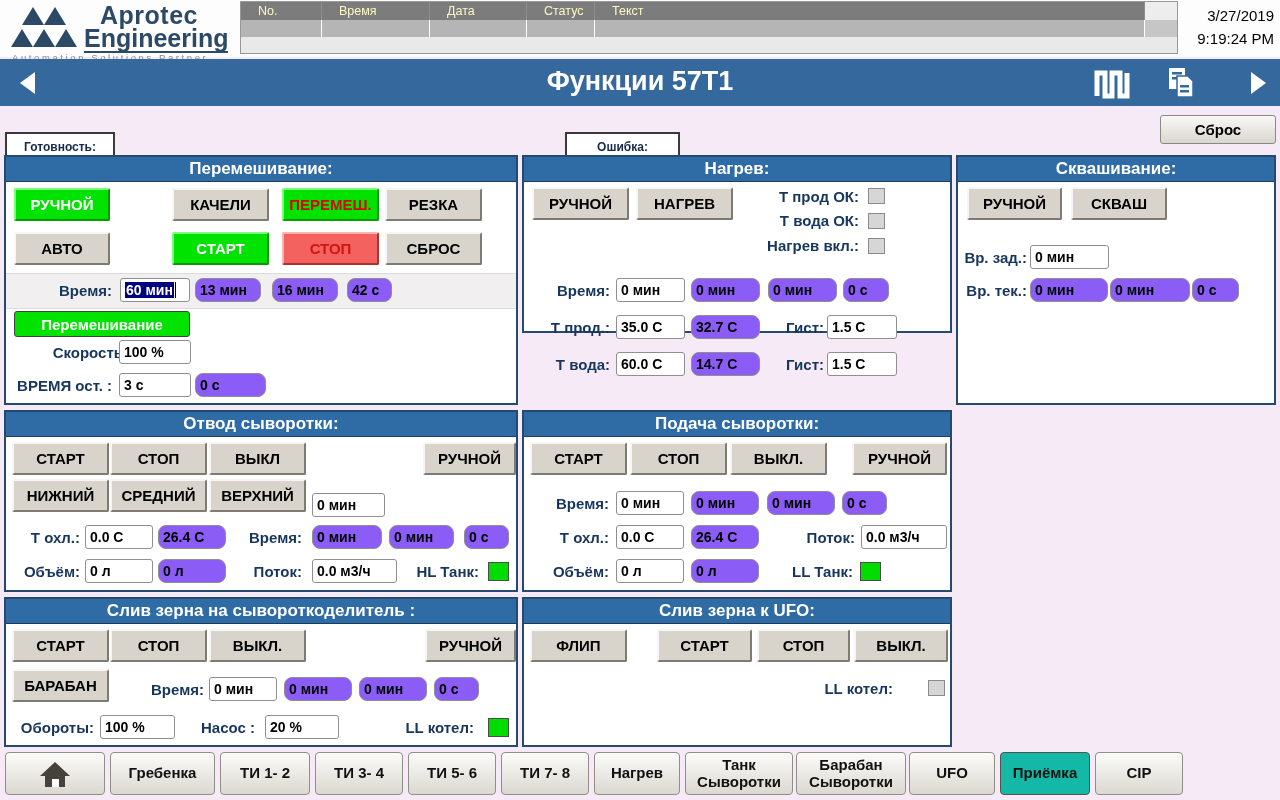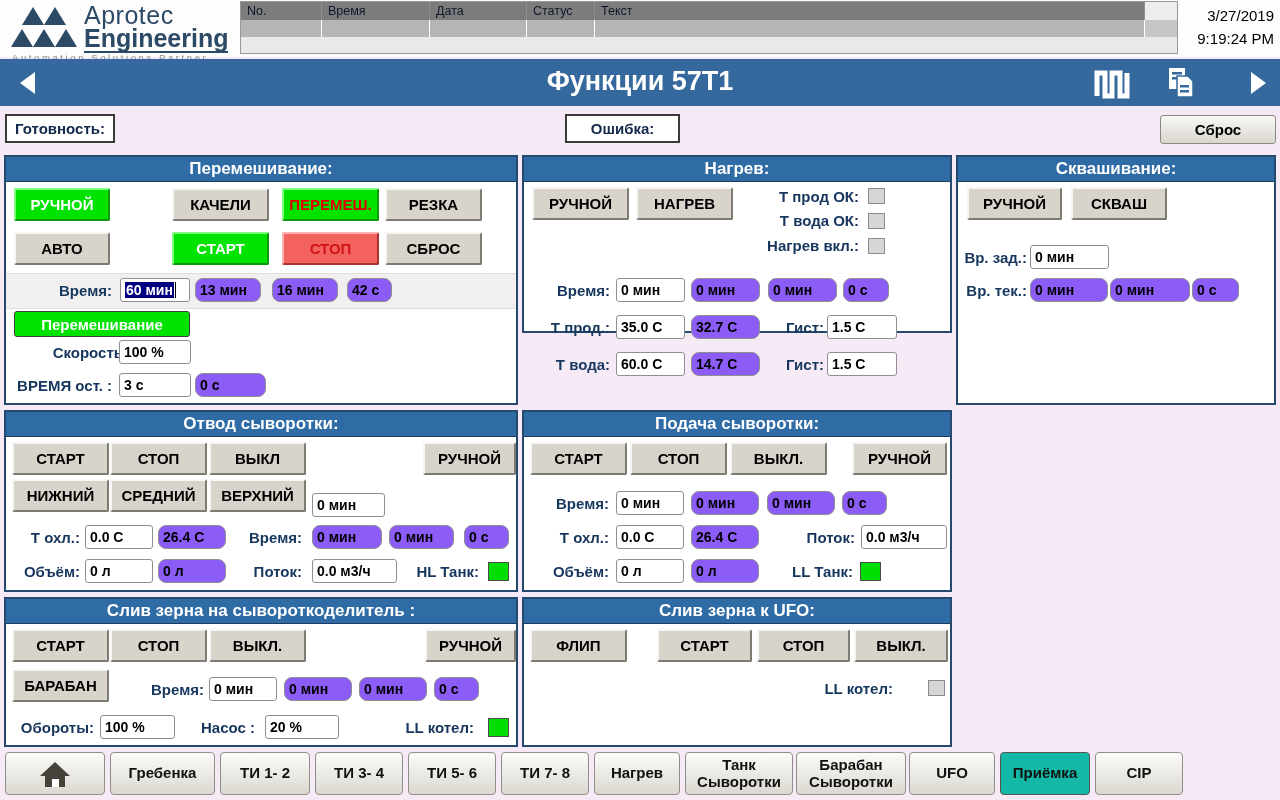--- a/index.html
+++ b/index.html
@@ -3,43 +3,43 @@
 <meta charset="utf-8">
 <style>
   html,body{margin:0;padding:0;}
   body{font-family:"Liberation Sans","DejaVu Sans",sans-serif;}
   #screen{position:relative;width:1280px;height:800px;background:#f6eaf7;overflow:hidden;}
 
   
   #topstrip{position:absolute;left:0;top:0;width:1280px;height:57px;background:#fdfdfd;}
   #logo{position:absolute;left:8px;top:3px;width:230px;}
   #logo .mark{position:absolute;left:2px;top:2px;}
-  #logo .nm{position:absolute;left:76px;top:0;color:#2c4a66;font-weight:normal;font-size:25px;line-height:25px;letter-spacing:0.5px;}
+  #logo .nm{position:absolute;left:92px;top:0;color:#2c4a66;font-weight:bold;font-size:25px;line-height:25px;letter-spacing:0.5px;}
   #logo .nm2{position:absolute;left:76px;top:23px;color:#2c4a66;font-weight:bold;font-size:25px;line-height:25px;border-bottom:2px solid #2c4a66;padding-bottom:0px;}
   #logo .tag{position:absolute;left:4px;top:49px;width:222px;color:#8b8b8b;font-size:9.5px;letter-spacing:2.6px;white-space:nowrap;}
 
   .alarm-table{position:absolute;left:240px;top:1px;width:938px;height:53px;border:1px solid #989898;background:#e9e9e9;box-sizing:border-box;}
   .alarm-head{display:flex;height:18px;background:#7c7c7c;}
-  .alarm-head .c{color:#0f172a;font-size:12.5px;line-height:18px;padding-left:6px;box-sizing:border-box;border-right:1px solid #8f8f8f;}
+  .alarm-head .c{color:#fef9c3;font-size:12.5px;line-height:18px;padding-left:17px;box-sizing:border-box;border-right:1px solid #8f8f8f;}
   .alarm-row{display:flex;height:17px;background:#b5b5b5;}
   .alarm-row .c{box-sizing:border-box;border-right:1px solid #ffffff;}
   .scrollcell{background:#ededed !important;border-right:none !important;}
   .scrollcell2{background:#c6c6c6 !important;border-right:none !important;}
 
   .datetime{position:absolute;right:6px;top:4px;text-align:right;font-size:15px;color:#000;line-height:23px;}
 
   
   #titlebar{position:absolute;left:0;top:59px;width:1280px;height:47px;background:#35699d;}
   #titlebar .title{position:absolute;left:0;top:7px;width:100%;text-align:center;color:#fff;font-size:27px;font-weight:bold;}
   .arrow-left{position:absolute;left:20px;top:13px;width:0;height:0;border-top:11px solid transparent;border-bottom:11px solid transparent;border-right:15px solid #fff;}
   .arrow-right{position:absolute;right:14px;top:13px;width:0;height:0;border-top:11px solid transparent;border-bottom:11px solid transparent;border-left:15px solid #fff;}
   .icon-slot{position:absolute;top:8px;width:42px;height:32px;}
 
   
-  .flagbox{position:absolute;top:114px;height:29px;background:#fff;border:2px solid #3a3a3a;box-sizing:border-box;color:#13284a;font-weight:bold;font-size:15px;display:flex;align-items:center;justify-content:center;}
+  .flagbox{position:absolute;top:132px;height:29px;background:#fff;border:2px solid #3a3a3a;box-sizing:border-box;color:#13284a;font-weight:bold;font-size:12px;display:flex;align-items:center;justify-content:center;}
   .btn-light{position:absolute;background:linear-gradient(#f8f8f6,#d9d6cd);border:1px solid #8a8a82;border-radius:3px;color:#000;font-weight:bold;font-size:15px;display:flex;align-items:center;justify-content:center;}
 
   
   .panel{position:absolute;border:2px solid #26496f;background:#fff;box-sizing:border-box;}
   .panel-h{height:24px;background:#2f6ba4;border-bottom:1px solid #1d3a5f;color:#fff;font-weight:bold;font-size:17px;text-align:center;line-height:24px;}
   .panel-b{position:relative;width:100%;height:calc(100% - 25px);}
 
   .btn{position:absolute;height:33px;background:#d8d4cb;border-style:solid;border-width:2px;border-color:#f7f6f3 #7e7b73 #7e7b73 #f7f6f3;border-radius:2px;color:#000;font-weight:bold;font-size:15px;display:flex;align-items:center;justify-content:center;box-sizing:border-box;cursor:default;}
   .btn.green{background:#00e300;color:#fff;border-color:#7dff7d #0a9a0a #0a9a0a #7dff7d;}
   .btn.green.redtext{color:#e00000;}

